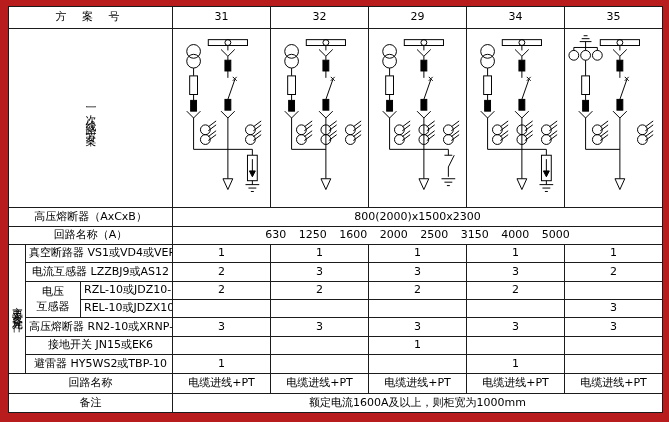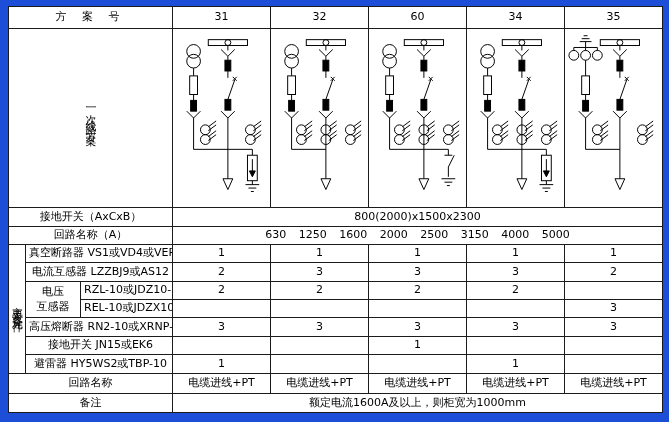--- a/index.html
+++ b/index.html
@@ -1,20 +1,20 @@
 <!DOCTYPE html>
 <html><head>
 <meta charset="utf-8">
 <style>
   html,body{margin:0;padding:0;}
   body{
     width:669px;height:422px;background:#ffffff;
     font-family:"DejaVu Sans",sans-serif;color:#000;
   }
-  .sheet{position:relative;width:669px;height:422px;background:#1d4ed8;overflow:hidden;}
+  .sheet{position:relative;width:669px;height:422px;background:#b91c1c;overflow:hidden;}
   table.spec{
     position:absolute;left:8px;top:6px;
     width:654px;border-collapse:collapse;table-layout:fixed;
     background:#fff;
   }
   td{
     border:1px solid #1b1b1b;
     padding:0;
     font-size:11px;
     line-height:1.15;
@@ -60,21 +60,21 @@
         <col style="width:98px">
         <col style="width:98px">
         <col style="width:98px">
     </colgroup>
 
     <tbody>
         <tr class="r-head">
       <td colspan="3" class="hdr">方 案 号</td>
       <td>31</td>
       <td>32</td>
-      <td>60</td>
+      <td>29</td>
       <td>34</td>
       <td>35</td>
     </tr>
 
     <tr class="r-diag">
       <td colspan="3">
         <span class="vtext">一次线路方案</span>
       </td>
       <td class="diagcell">
             <svg width="96" height="175" viewBox="0 0 98 177">
@@ -327,21 +327,21 @@
                 <line x1="81" y1="101" x2="89" y2="95"></line>
                 <circle cx="78" cy="110" r="5"></circle>
                 <line x1="81" y1="107" x2="89" y2="101"></line>
                 <line x1="81" y1="111" x2="89" y2="105"></line>
               </g>
             </svg>
           </td>
     </tr>
 
     <tr class="r-cab">
-      <td colspan="3">接地开关（AxCxB）</td>
+      <td colspan="3">高压熔断器（AxCxB）</td>
       <td colspan="5">800(2000)x1500x2300</td>
     </tr>
 
     <tr class="r-cur">
       <td colspan="3">回路名称（A）</td>
       <td colspan="5" class="spaced">630 1250 1600 2000 2500 3150 4000 5000</td>
     </tr>
 
     <tr class="r-eq">
       <td rowspan="7">

